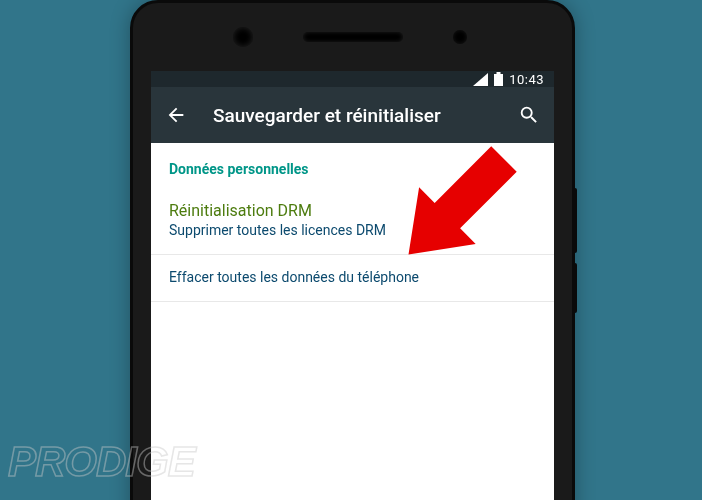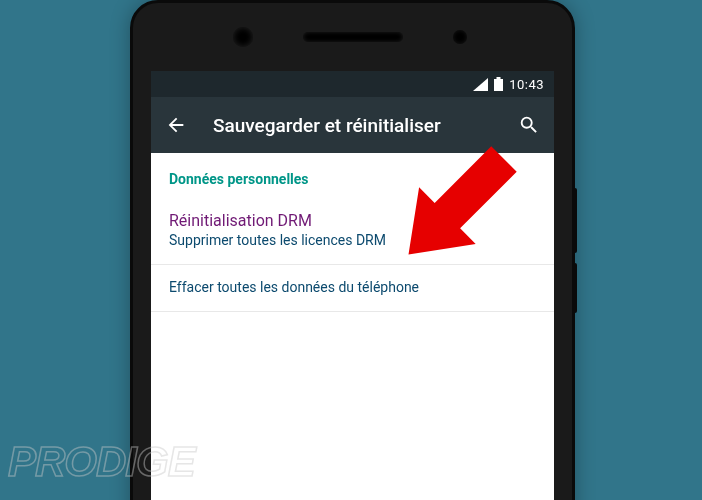--- a/index.html
+++ b/index.html
@@ -56,21 +56,21 @@
       box-shadow: inset 0 0 4px rgba(60,60,60,0.4);
     }
     .screen {
       margin: 0 18px;
       background: #fff;
       height: 480px;
       overflow: hidden;
     }
     .status-bar {
       background: #1e282d;
-      height: 26px;
+      height: 16px;
       display: flex;
       align-items: center;
       justify-content: flex-end;
       padding: 0 10px;
       gap: 6px;
       color: #fff;
       font-size: 13px;
     }
     .signal-icon svg, .battery-icon svg { display: block; }
     .clock { font-weight: 400; letter-spacing: 0.5px; }
@@ -96,21 +96,21 @@
       font-size: 14px;
       font-weight: 700;
       padding: 18px 18px 10px 18px;
     }
     .list-item {
       padding: 14px 18px 16px 18px;
       border-bottom: 1px solid #e8e8e8;
       cursor: pointer;
     }
     .item-title {
-      color: #701a75;
+      color: #4d7c0f;
       font-size: 16px;
       font-weight: 400;
       margin-bottom: 2px;
     }
     .item-subtitle {
       color: #0c4a6e;
       font-size: 14px;
     }
     .side-button {
       position: absolute;

